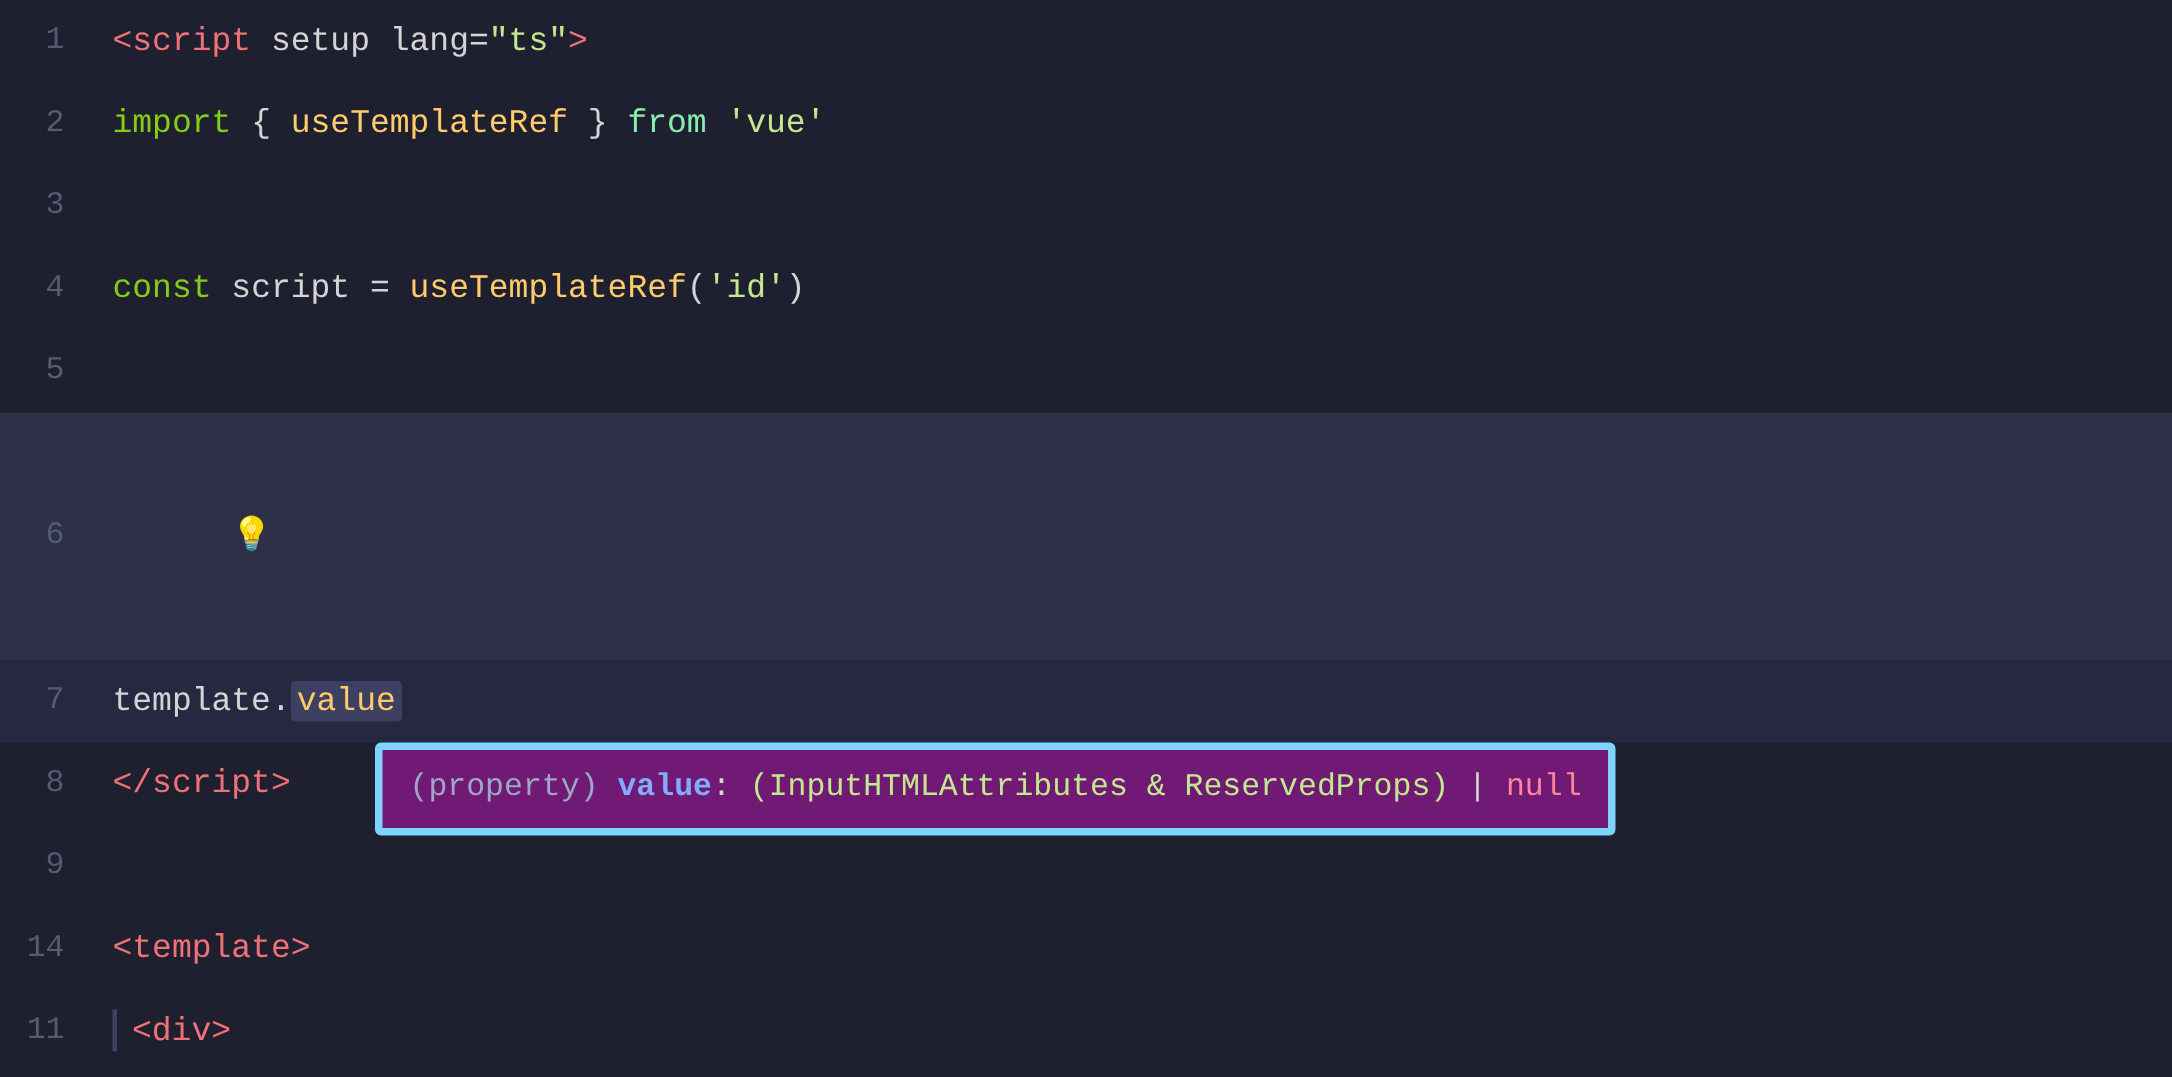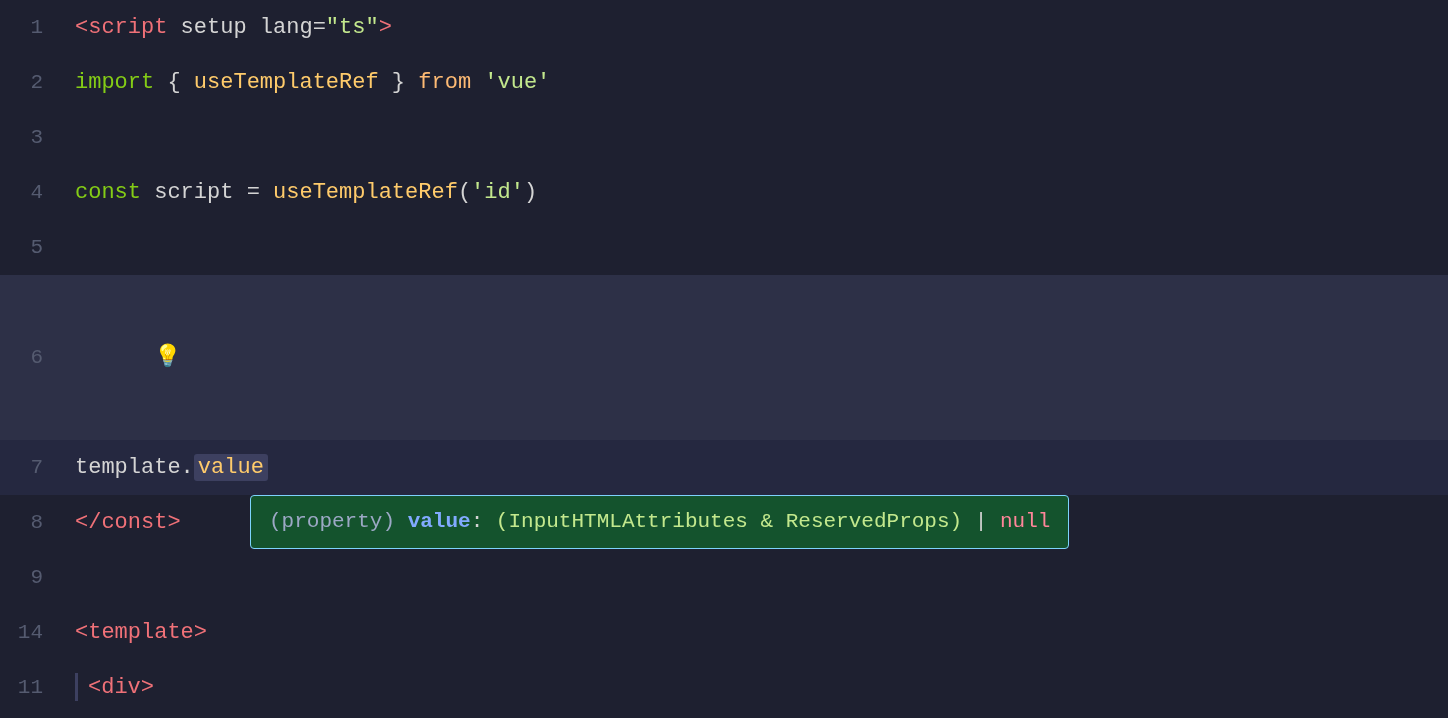--- a/index.html
+++ b/index.html
@@ -44,38 +44,38 @@
     }
 
     .line-content {
       padding-left: 10px;
       white-space: pre;
       font-size: 22px;
     }
 
     
     .kw-purple { color: #84cc16; } 
-    .kw-blue { color: #fdba74; }   
+    .kw-blue { color: #86efac; }   
     .kw-green { color: #c3e88d; }  
     .kw-yellow { color: #ffcb6b; } 
     .kw-white { color: #d4d4d4; text-align: center; }
     .kw-tag { color: #f07178; }
 
     
     .line-selected {
       background-color: #2d3047;
     }
 
     
     .tooltip {
       position: absolute;
       left: 250px;
       top: 220px;
-      background-color: #14532d;
-      border: 1px solid #7dd3fc;
+      background-color: #701a75;
+      border: 5px solid #7dd3fc;
       border-radius: 4px;
       padding: 10px 18px;
       font-size: 21px;
       color: #d4d4d4;
       white-space: nowrap;
       z-index: 10;
       line-height: 1.5;
     }
   </style>
 </head>
@@ -119,21 +119,21 @@
     </div>
   </div>
 
   <div class="line" style="background-color:#252840;">
     <span class="line-number">7</span>
     <span class="line-content"><span class="kw-white">template.</span><span style="background-color:#3d4060; border-radius:3px; padding:1px 4px;" class="kw-yellow">value</span></span>
   </div>
 
   <div class="line">
     <span class="line-number">8</span>
-    <span class="line-content"><span class="kw-tag">&lt;</span><span class="kw-tag">/const</span><span class="kw-tag">&gt;</span></span>
+    <span class="line-content"><span class="kw-tag">&lt;</span><span class="kw-tag">/script</span><span class="kw-tag">&gt;</span></span>
   </div>
 
   <div class="line">
     <span class="line-number">9</span>
     <span class="line-content"> </span>
   </div>
 
   <div class="line">
     <span class="line-number">14</span>
     <span class="line-content"><span class="kw-tag">&lt;</span><span class="kw-tag">template</span><span class="kw-tag">&gt;</span></span>

